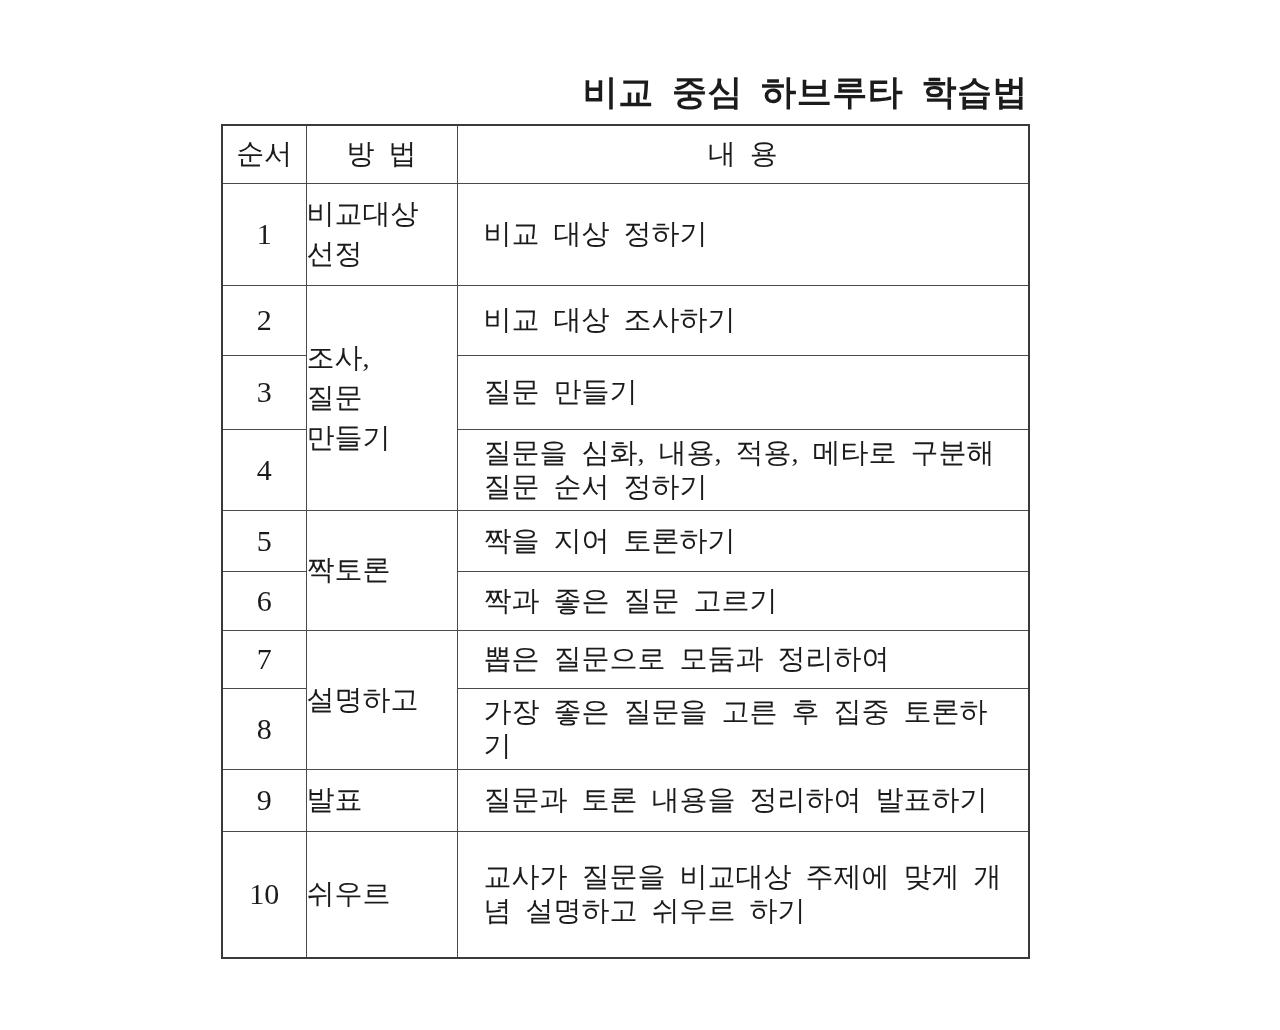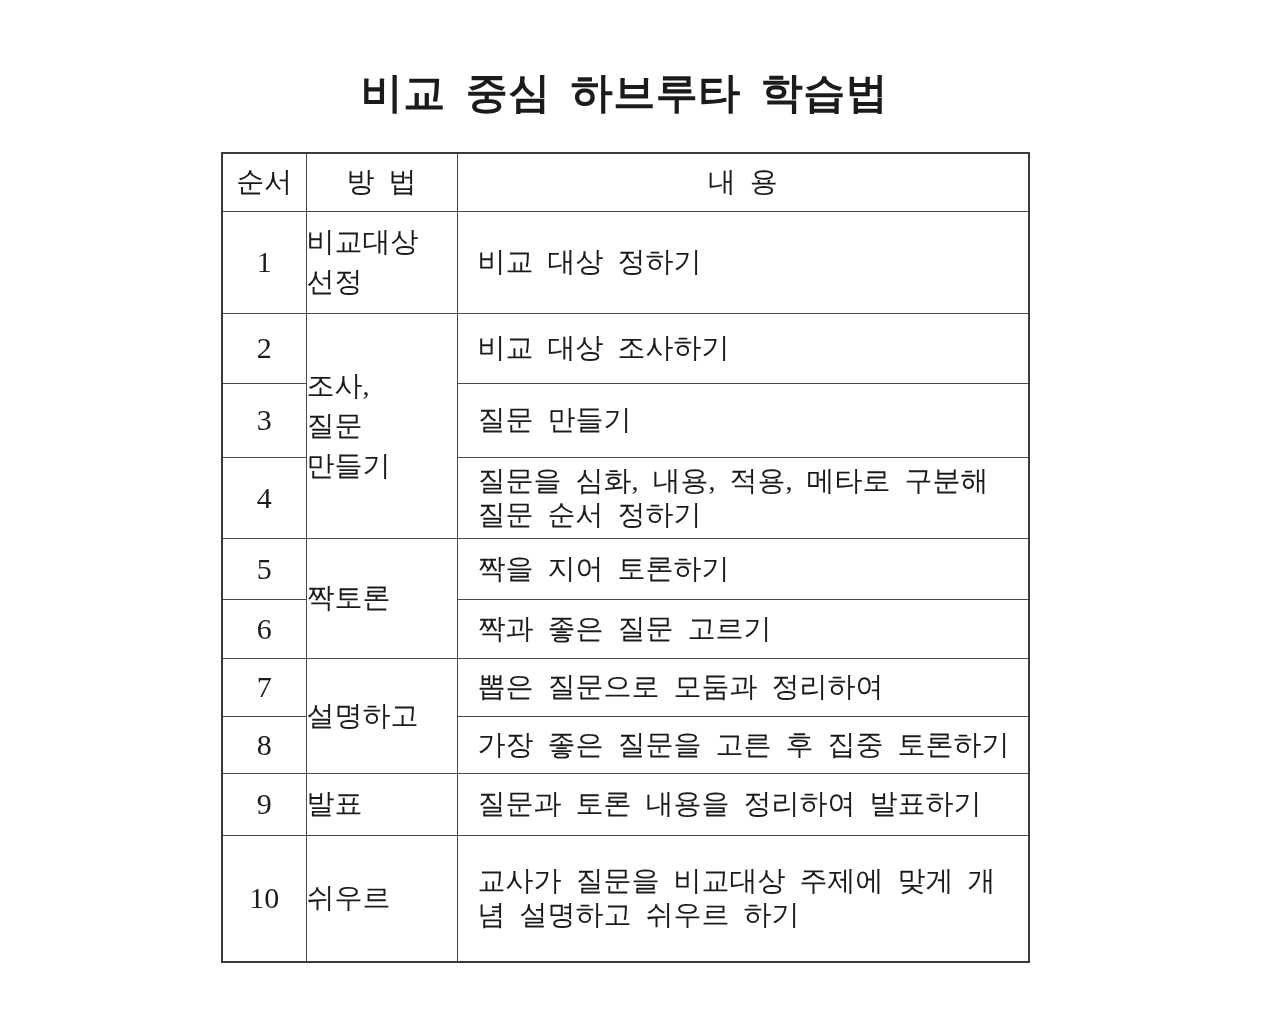--- a/index.html
+++ b/index.html
@@ -16,29 +16,29 @@
   }
   .page {
     width: 807px;
     margin-left: 221px;
   }
   .doc-title {
     margin: 0;
     padding-top: 76px;
     height: 34px;
     line-height: 34px;
-    text-align: center;
-    font-size: 42px;
+    text-align: right;
+    font-size: 35px;
     font-weight: bold;
     letter-spacing: 0.5px;
     word-spacing: 9px;
     white-space: nowrap;
   }
   table.doc-table {
-    margin-top: 42px;
+    margin-top: 14px;
     width: 807px;
     border-collapse: collapse;
     table-layout: fixed;
     border: 2px solid #3a3a3a;
     word-spacing: 7px;
   }
   col.c-order   { width: 84px;  }
   col.c-method  { width: 151px; }
   col.c-content { width: 572px; }
   th, td {
@@ -52,21 +52,21 @@
   th { text-align: center; }
   td.cell-order {
     text-align: center;
     font-size: 30px;
   }
   td.cell-method {
     line-height: 40px;
   }
   td.cell-content {
     text-align: left;
-    padding: 6px 14px 6px 20px;
+    padding: 6px 14px 6px 26px;
     line-height: 34px;
     word-break: break-all;
   }
   tbody tr:nth-child(1)  { height: 102px; }
   tbody tr:nth-child(2)  { height: 70px;  }
   tbody tr:nth-child(3)  { height: 74px;  }
   tbody tr:nth-child(4)  { height: 76px;  }
   tbody tr:nth-child(5)  { height: 61px;  }
   tbody tr:nth-child(6)  { height: 59px;  }
   tbody tr:nth-child(7)  { height: 58px;  }

